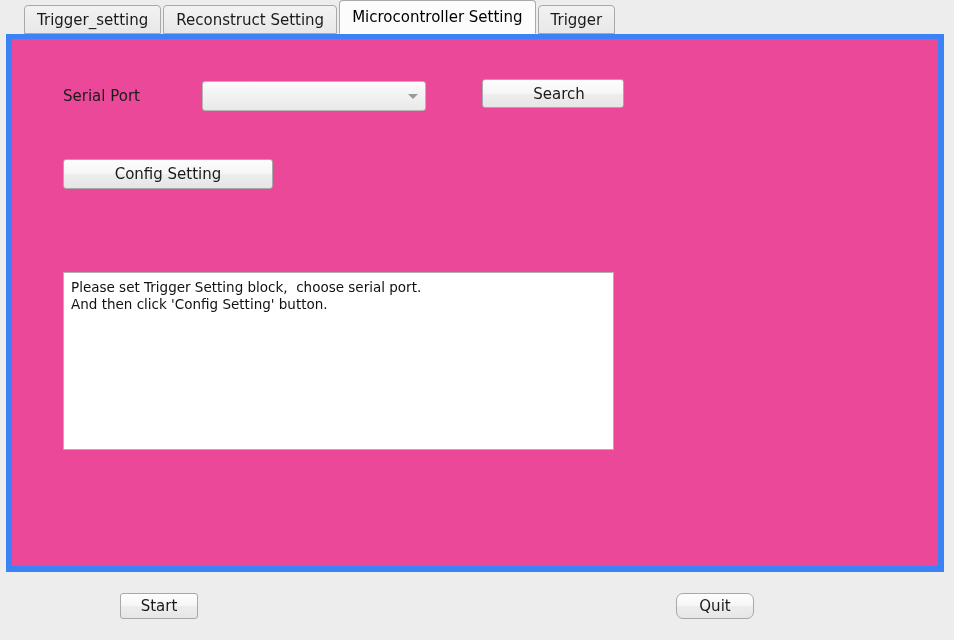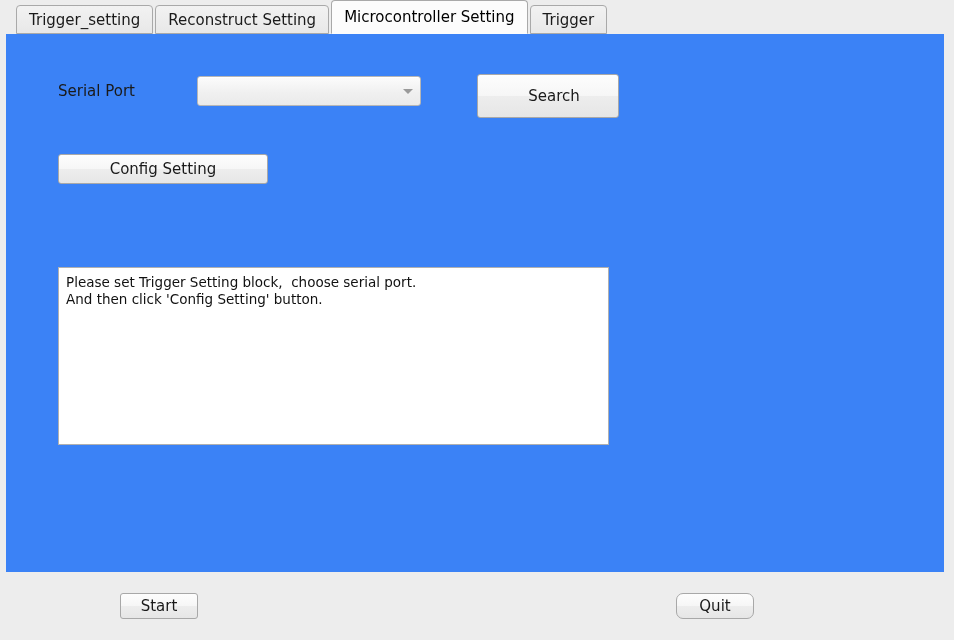--- a/index.html
+++ b/index.html
@@ -19,21 +19,21 @@
   
   .tab-bar {
     position: absolute;
     left: 0;
     top: 0;
     width: 954px;
     height: 34px;
     background: #ededed;
     display: flex;
     align-items: flex-end;
-    padding-left: 16px;
+    padding-left: 24px;
     box-sizing: border-box;
     z-index: 3;
   }
   .tab {
     height: 29px;
     line-height: 28px;
     padding: 0 12px;
     font-size: 15px;
     color: #1a1a1a;
     background: linear-gradient(to bottom, #f2f2f2 0%, #e8e8e8 100%);
@@ -57,22 +57,22 @@
     color: #000;
   }
 
   
   .panel {
     position: absolute;
     left: 6px;
     top: 33px;
     width: 938px;
     height: 539px;
-    background: #3b82f6;
-    border: 1px solid #3b82f6;
+    background: #ec4899;
+    border: 6px solid #3b82f6;
     box-sizing: border-box;
     z-index: 1;
   }
 
   
   .label-serial-port {
     position: absolute;
     left: 51px;
     top: 48px;
     font-size: 15px;
@@ -127,21 +127,21 @@
     box-sizing: border-box;
     font-size: 15px;
     color: #1a1a1a;
     display: flex;
     align-items: center;
     justify-content: center;
     cursor: default;
     user-select: none;
   }
 
-  .btn-search  { left: 470px; top: 40px;  width: 142px; height: 44px; padding-left: 12px; }
+  .btn-search  { left: 470px; top: 40px;  width: 142px; height: 29px; padding-left: 12px; }
   .btn-config  { left: 51px;  top: 120px; width: 210px; height: 30px; }
   .btn-start   { left: 120px; top: 593px; width: 78px;  height: 26px; }
   .btn-quit    { left: 676px; top: 593px; width: 78px;  height: 26px; border-radius: 7px; }
 
   
   .textarea {
     position: absolute;
     left: 51px;
     top: 221px;
     width: 551px;

